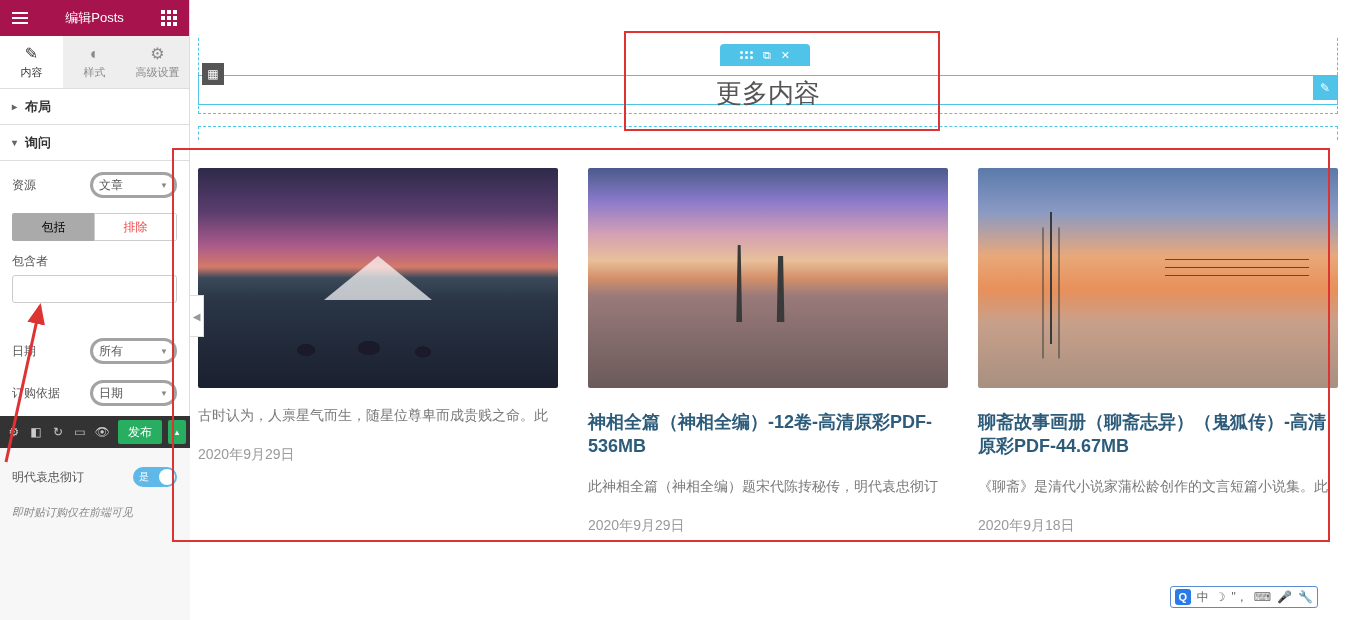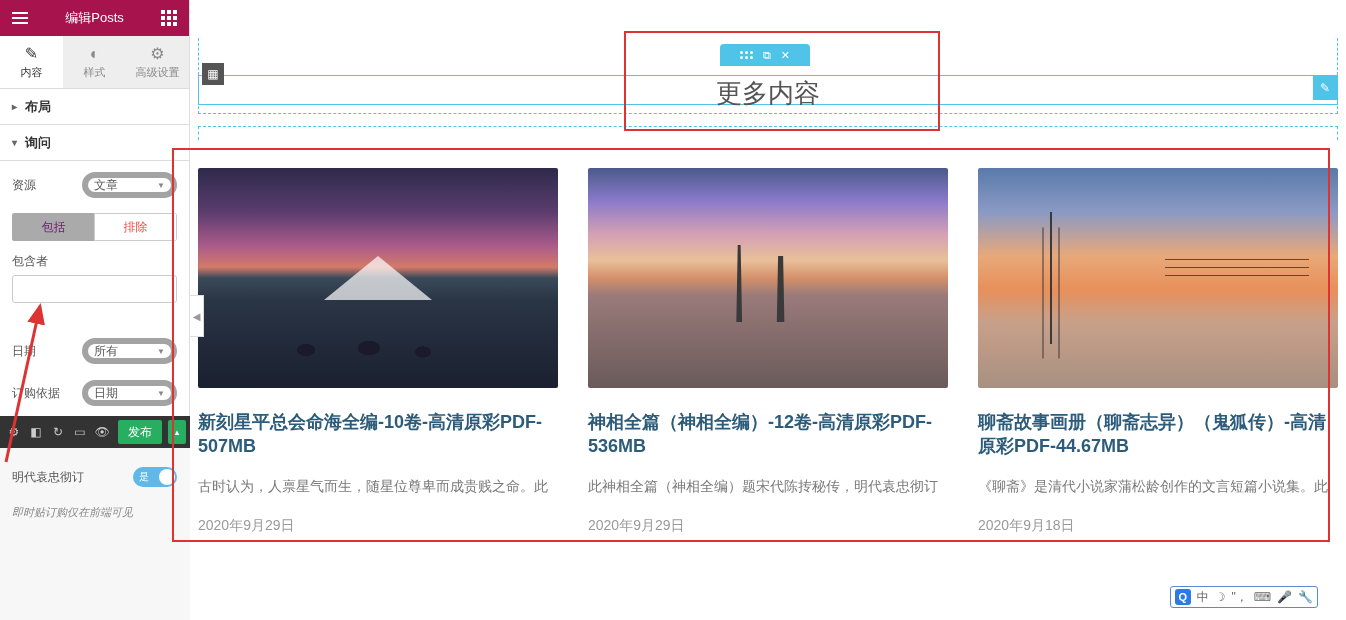--- a/index.html
+++ b/index.html
@@ -19,29 +19,29 @@
     .tabs { display: flex; border-bottom: 1px solid #ddd; }
     .tab { flex: 1; height: 52px; display: flex; flex-direction: column; align-items: center; justify-content: center; gap: 2px; cursor: pointer; color: #8a8a8a; font-size: 11px; }
     .tab.active { background: #fff; color: #333; }
     .tab:not(.active) { background: #eee; }
     .tab-icon { font-size: 16px; }
     
     .section-head { height: 36px; display: flex; align-items: center; padding: 0 12px; border-bottom: 1px solid #ddd; font-size: 13px; font-weight: 600; color: #333; cursor: pointer; gap: 8px; }
     .section-head .chev { font-size: 10px; color: #666; }
     .section-body { padding: 8px 12px 0 12px; }
     
-    .row { display: flex; align-items: center; min-height: 32px; margin-bottom: 10px; gap: 10px; }
+    .row { display: flex; align-items: center; min-height: 32px; margin-bottom: 10px; gap: 18px; }
     .row-label { width: 60px; font-size: 12px; color: #555; }
     .row-input { flex: 1; }
-    .select { height: 26px; border: 6px solid #a3a3a3; border-radius: 13px; font-size: 12px; padding: 0 6px; background: #fff; color: #555; display: flex; align-items: center; justify-content: space-between; cursor: pointer; }
+    .select { height: 26px; border: 3px solid #a3a3a3; border-radius: 13px; font-size: 12px; padding: 0 6px; background: #fff; color: #555; display: flex; align-items: center; justify-content: space-between; cursor: pointer; }
     .select .caret { font-size: 8px; color: #888; }
     
     .btn-group { display: flex; width: 100%; height: 28px; border-radius: 3px; overflow: hidden; }
     .bg-btn { flex: 1; font-size: 12px; display: flex; align-items: center; justify-content: center; cursor: pointer; border: 1px solid #ccc; }
-    .bg-btn.active { background: #aaa; color: #701a75; border-color: #aaa; }
+    .bg-btn.active { background: #aaa; color: #000000; border-color: #aaa; }
     .bg-btn:not(.active) { background: #fff; color: #ef4444; }
     .bg-btn:first-child { border-right: none; }
     
     .full-label { font-size: 12px; color: #555; margin-bottom: 5px; }
     .text-input { width: 100%; height: 28px; border: 1px solid #ccc; border-radius: 3px; padding: 0 6px; font-size: 12px; }
     
     .arrow-annotation { position: absolute; left: 0px; top: 298px; width: 46px; height: 170px; pointer-events: none; z-index: 5; }
     
     .toggle { width: 44px; height: 20px; background: #5fb8e8; border-radius: 10px; position: relative; cursor: pointer; display: flex; align-items: center; }
     .toggle-label { font-size: 10px; color: #fff; padding-left: 6px; }
@@ -264,21 +264,20 @@
     <div class="heading-text">更多内容</div>
     <div class="edit-badge">✎</div>
   </div>
 
   <div class="highlight-1"></div>
   <div class="highlight-2"></div>
 
   <div class="posts">
     <div class="post">
       <div class="post-img img1"></div>
-      <div class="post-title">新刻星平总会命海全编-10卷-高清原彩PDF-507MB</div>
       <div class="post-excerpt">古时认为，人禀星气而生，随星位尊卑而成贵贱之命。此</div>
       <div class="post-date">2020年9月29日</div>
     </div>
     <div class="post">
       <div class="post-img img2"></div>
       <div class="post-title">神相全篇（神相全编）-12卷-高清原彩PDF-536MB</div>
       <div class="post-excerpt">此神相全篇（神相全编）题宋代陈抟秘传，明代袁忠彻订</div>
       <div class="post-date">2020年9月29日</div>
     </div>
     <div class="post">

